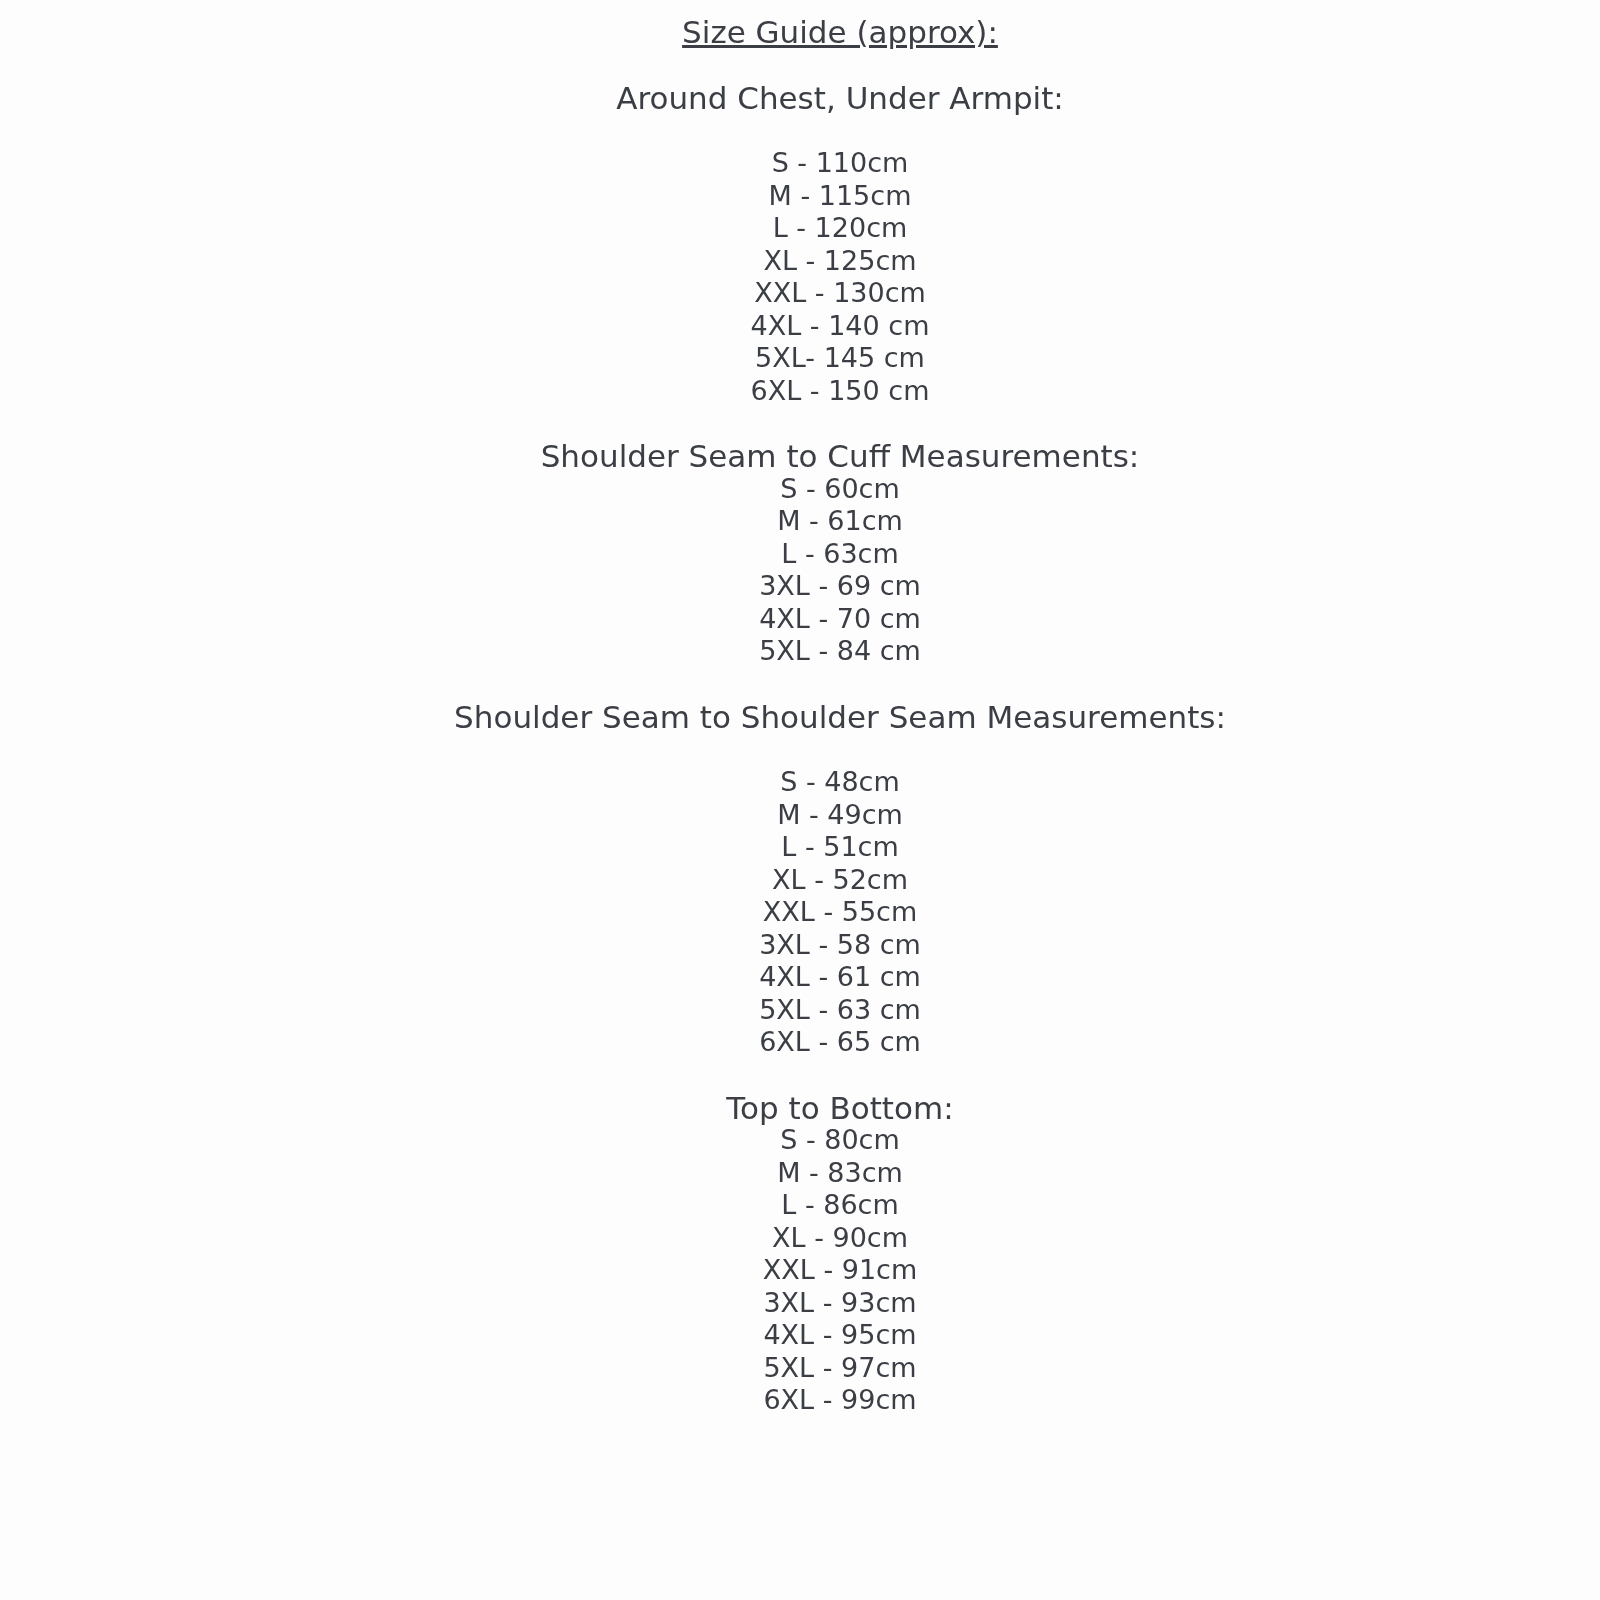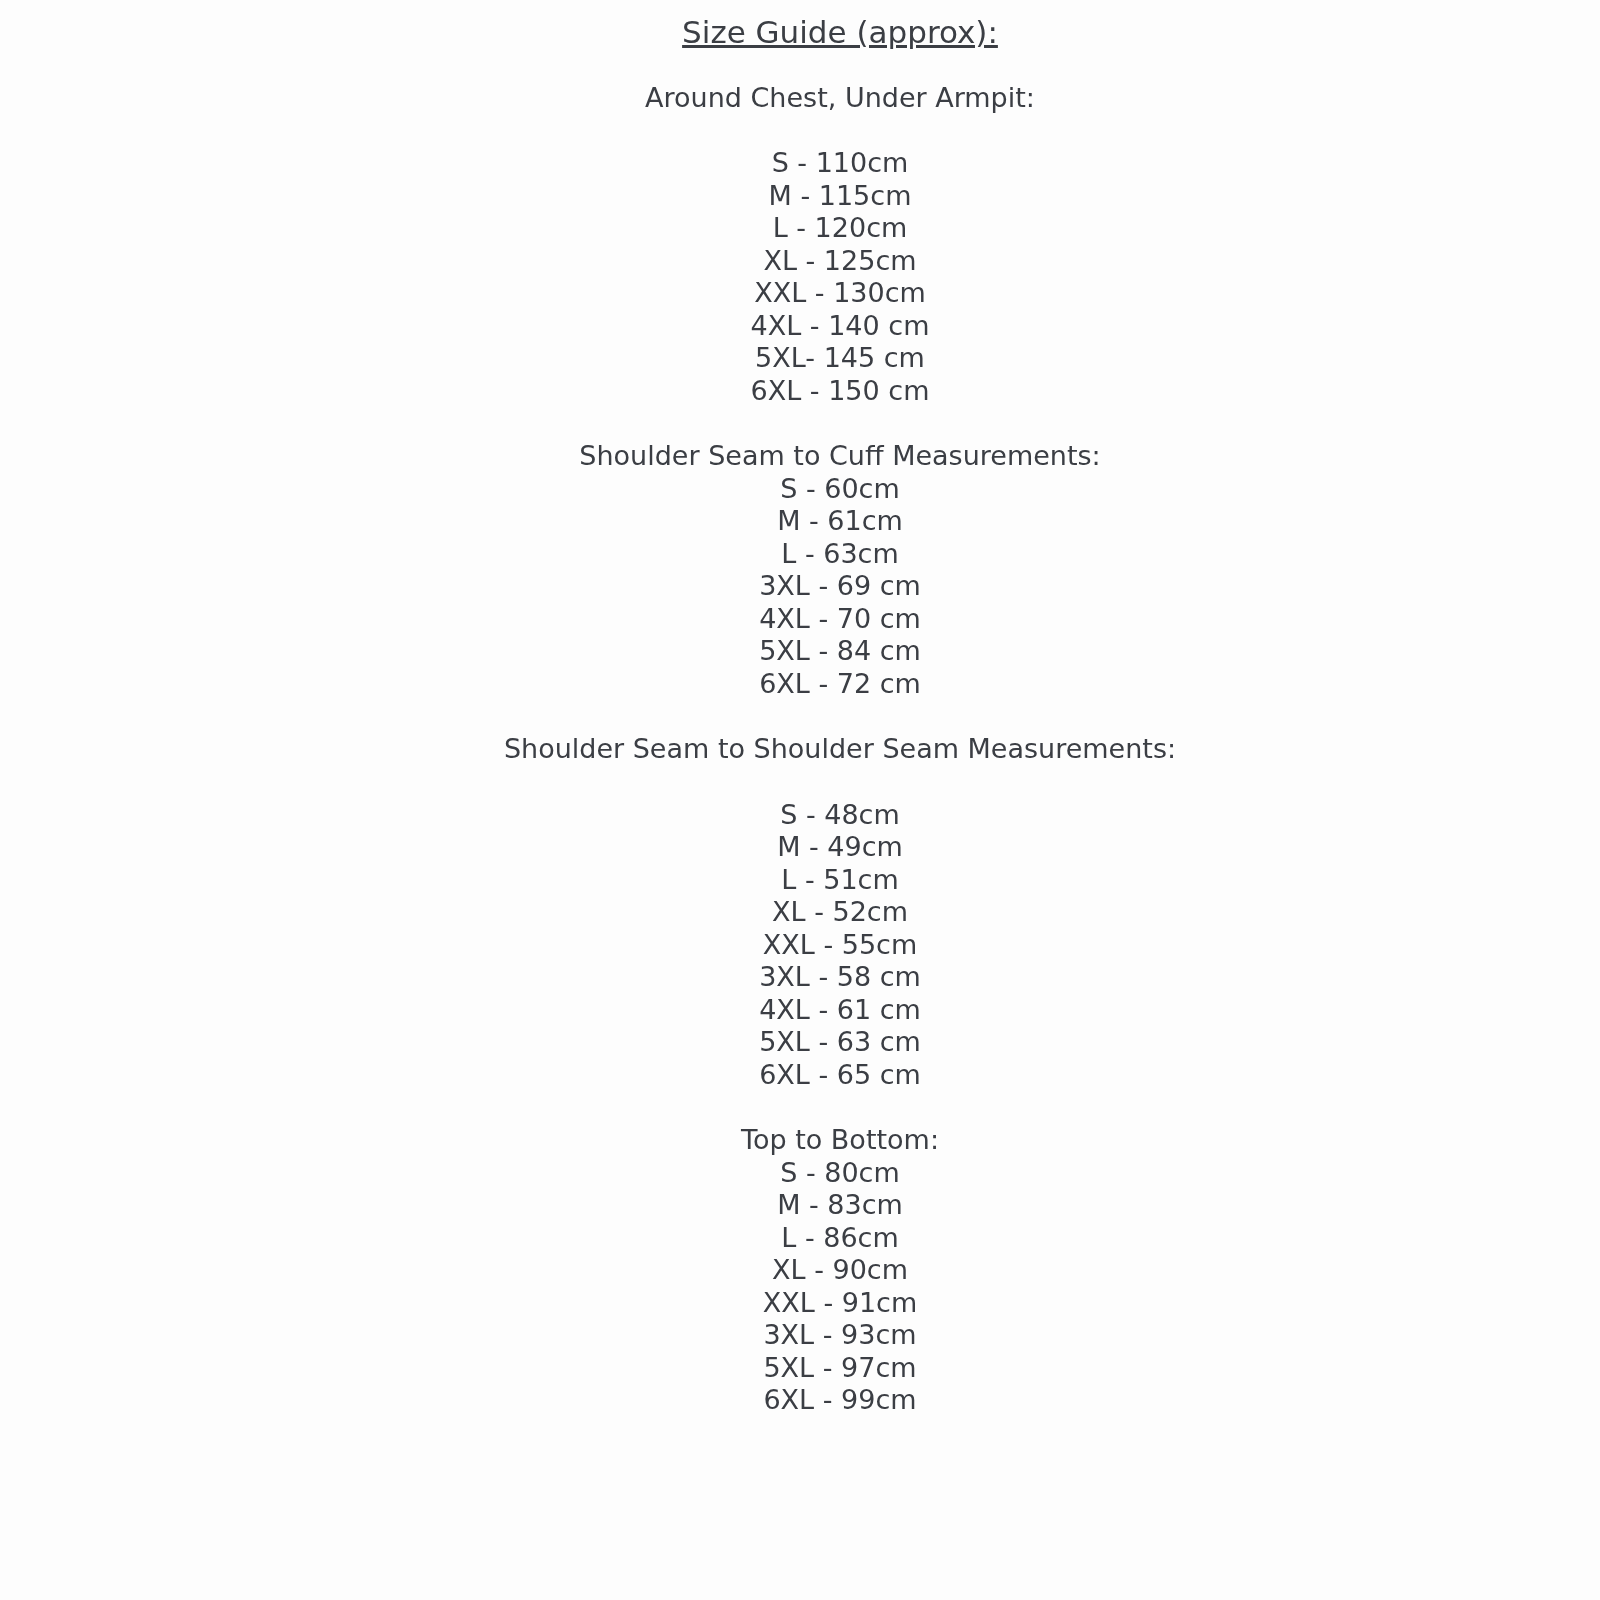--- a/index.html
+++ b/index.html
@@ -19,21 +19,21 @@
     text-align: center;
     overflow: hidden;
   }
   .title {
     font-size: 31px;
     font-weight: normal;
     text-decoration: underline;
     margin: 0 0 33px 0;
   }
   .heading {
-    font-size: 27px;
+    font-size: 31px;
     font-weight: normal;
     margin: 33px 0 0 0;
   }
   .heading.gap-below {
     margin-bottom: 33px;
   }
   .line {
     margin: 0;
   }
   section { margin: 0; padding: 0; }
@@ -58,21 +58,20 @@
   </section>
 
   <section>
     <h2 class="heading">Shoulder Seam to Cuff Measurements:</h2>
     <div class="line">S - 60cm</div>
     <div class="line">M - 61cm</div>
     <div class="line">L - 63cm</div>
     <div class="line">3XL - 69 cm</div>
     <div class="line">4XL - 70 cm</div>
     <div class="line">5XL - 84 cm</div>
-    <div class="line">6XL - 72 cm</div>
   </section>
 
   <section>
     <h2 class="heading gap-below">Shoulder Seam to Shoulder Seam Measurements:</h2>
     <div class="line">S - 48cm</div>
     <div class="line">M - 49cm</div>
     <div class="line">L - 51cm</div>
     <div class="line">XL - 52cm</div>
     <div class="line">XXL - 55cm</div>
     <div class="line">3XL - 58 cm</div>
@@ -82,17 +81,18 @@
   </section>
 
   <section>
     <h2 class="heading">Top to Bottom:</h2>
     <div class="line">S - 80cm</div>
     <div class="line">M - 83cm</div>
     <div class="line">L - 86cm</div>
     <div class="line">XL - 90cm</div>
     <div class="line">XXL - 91cm</div>
     <div class="line">3XL - 93cm</div>
+    <div class="line">4XL - 95cm</div>
     <div class="line">5XL - 97cm</div>
     <div class="line">6XL - 99cm</div>
   </section>
 
 </div>
 
 </body></html>

